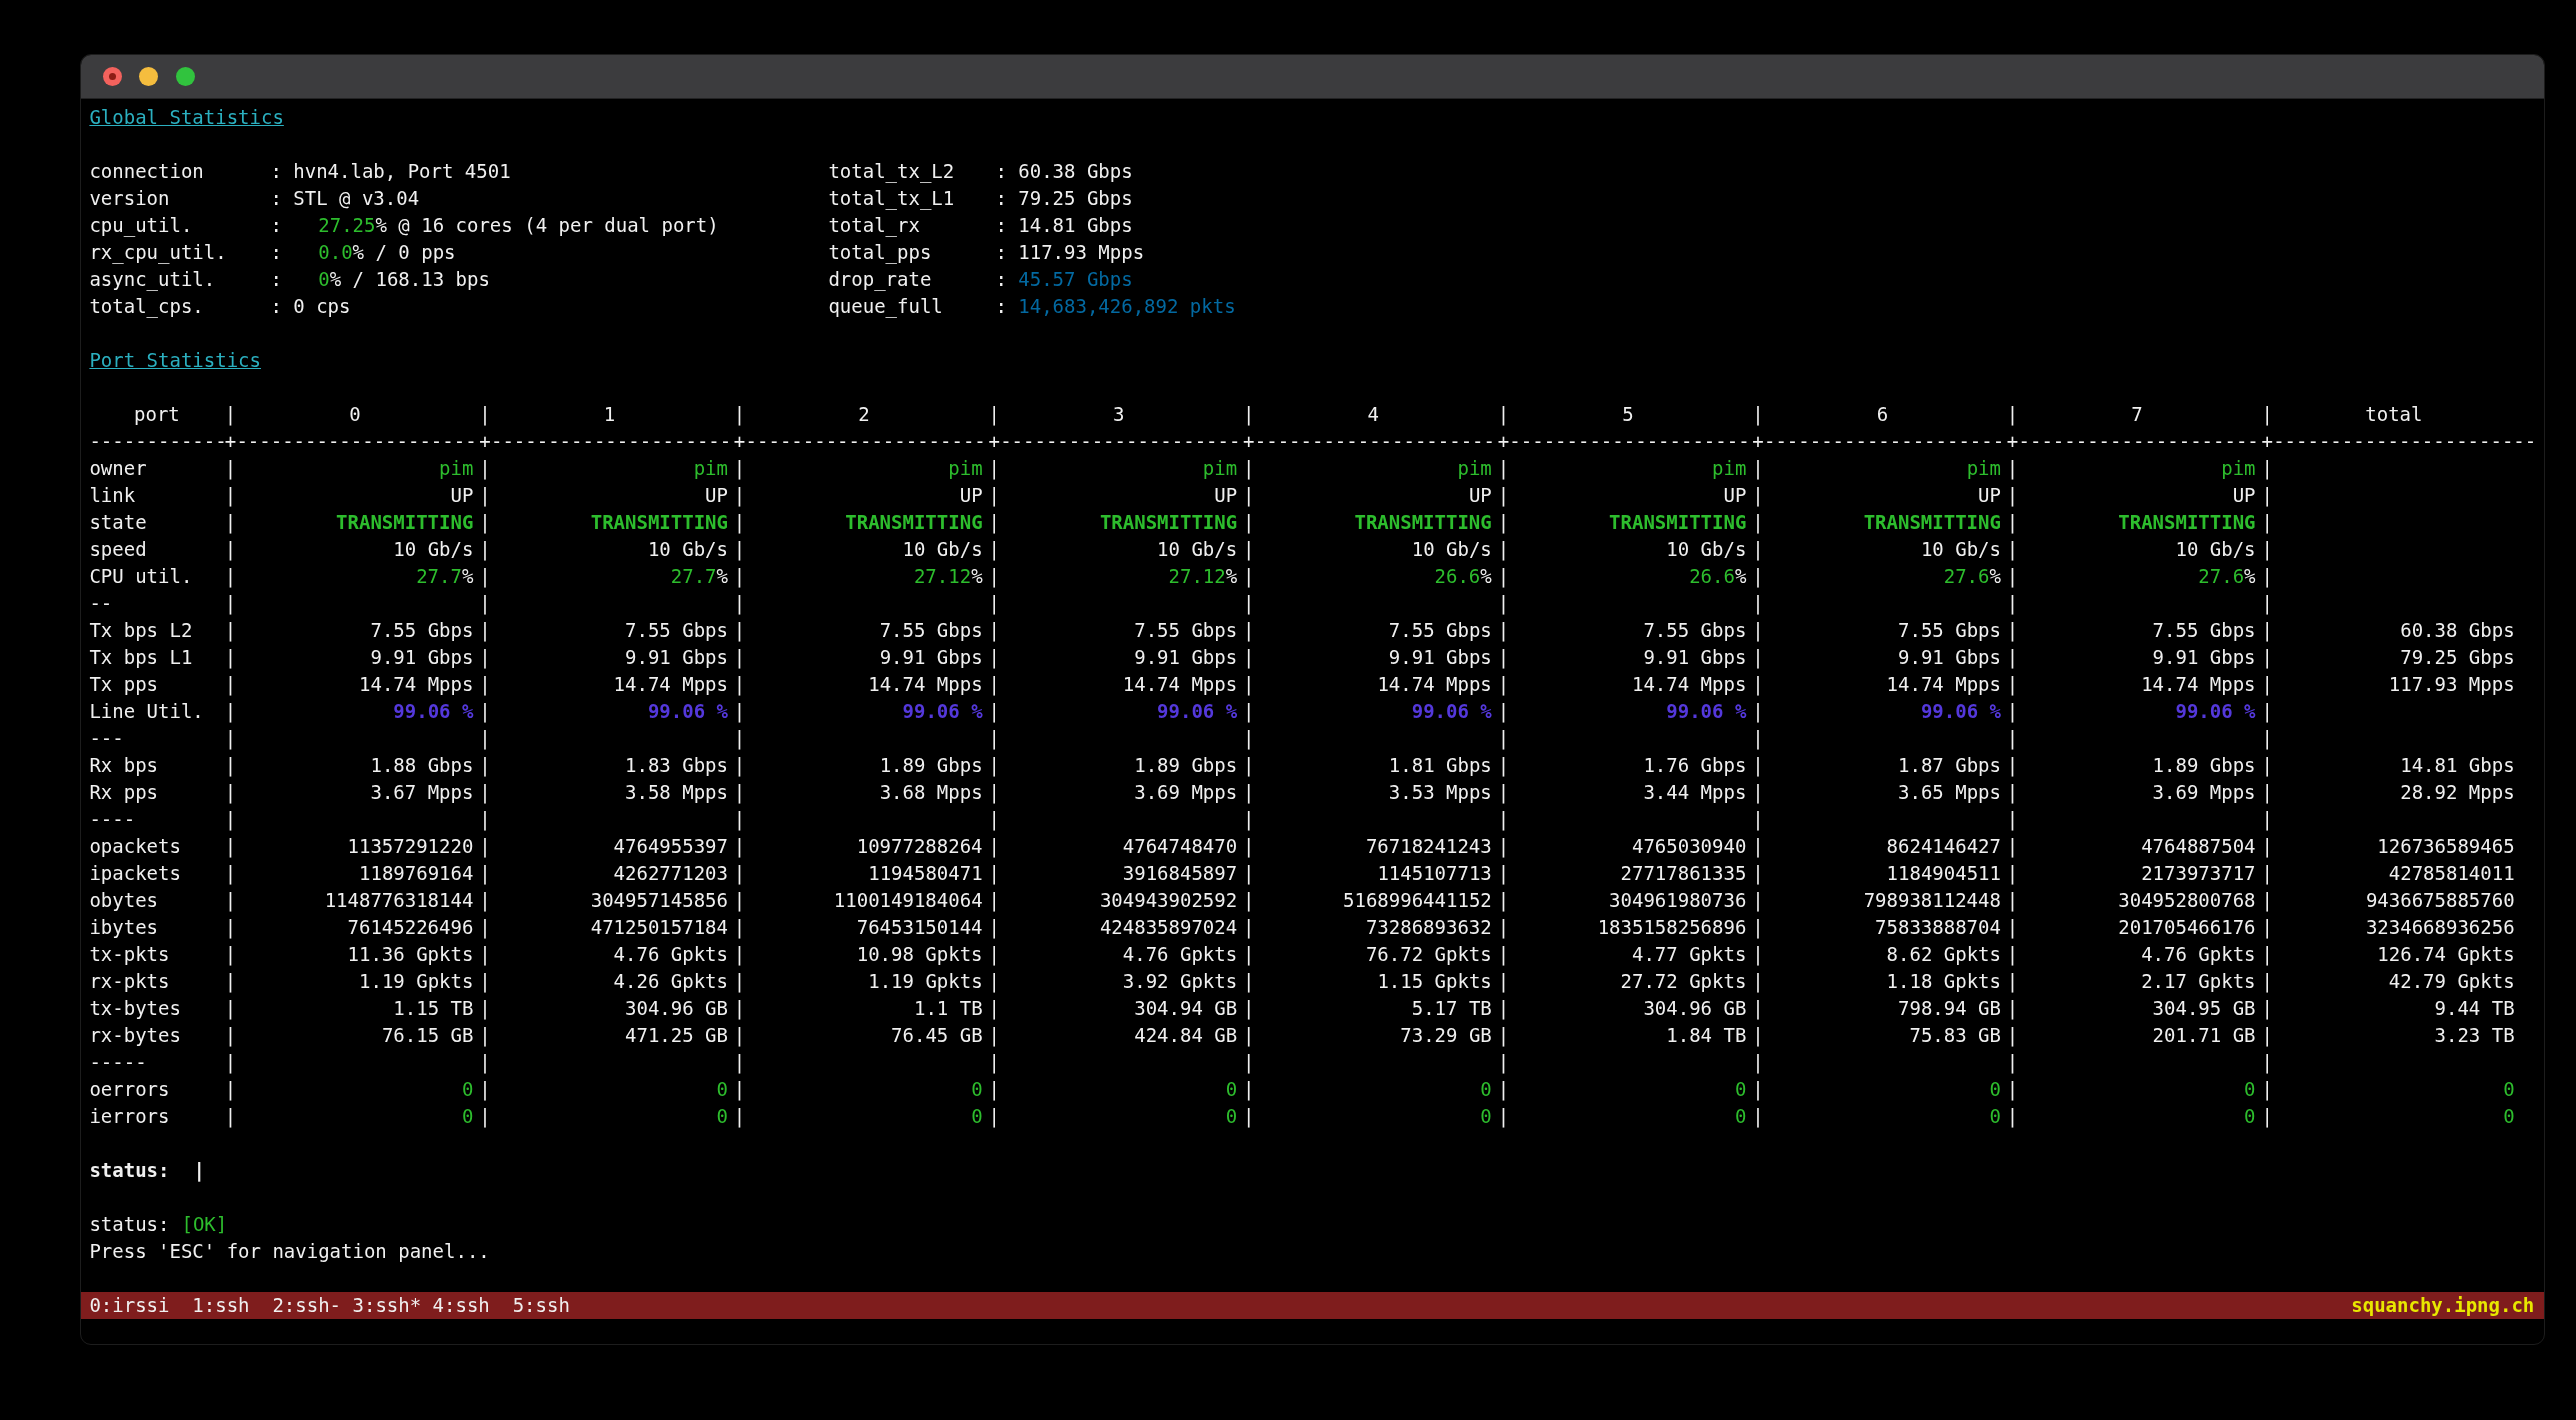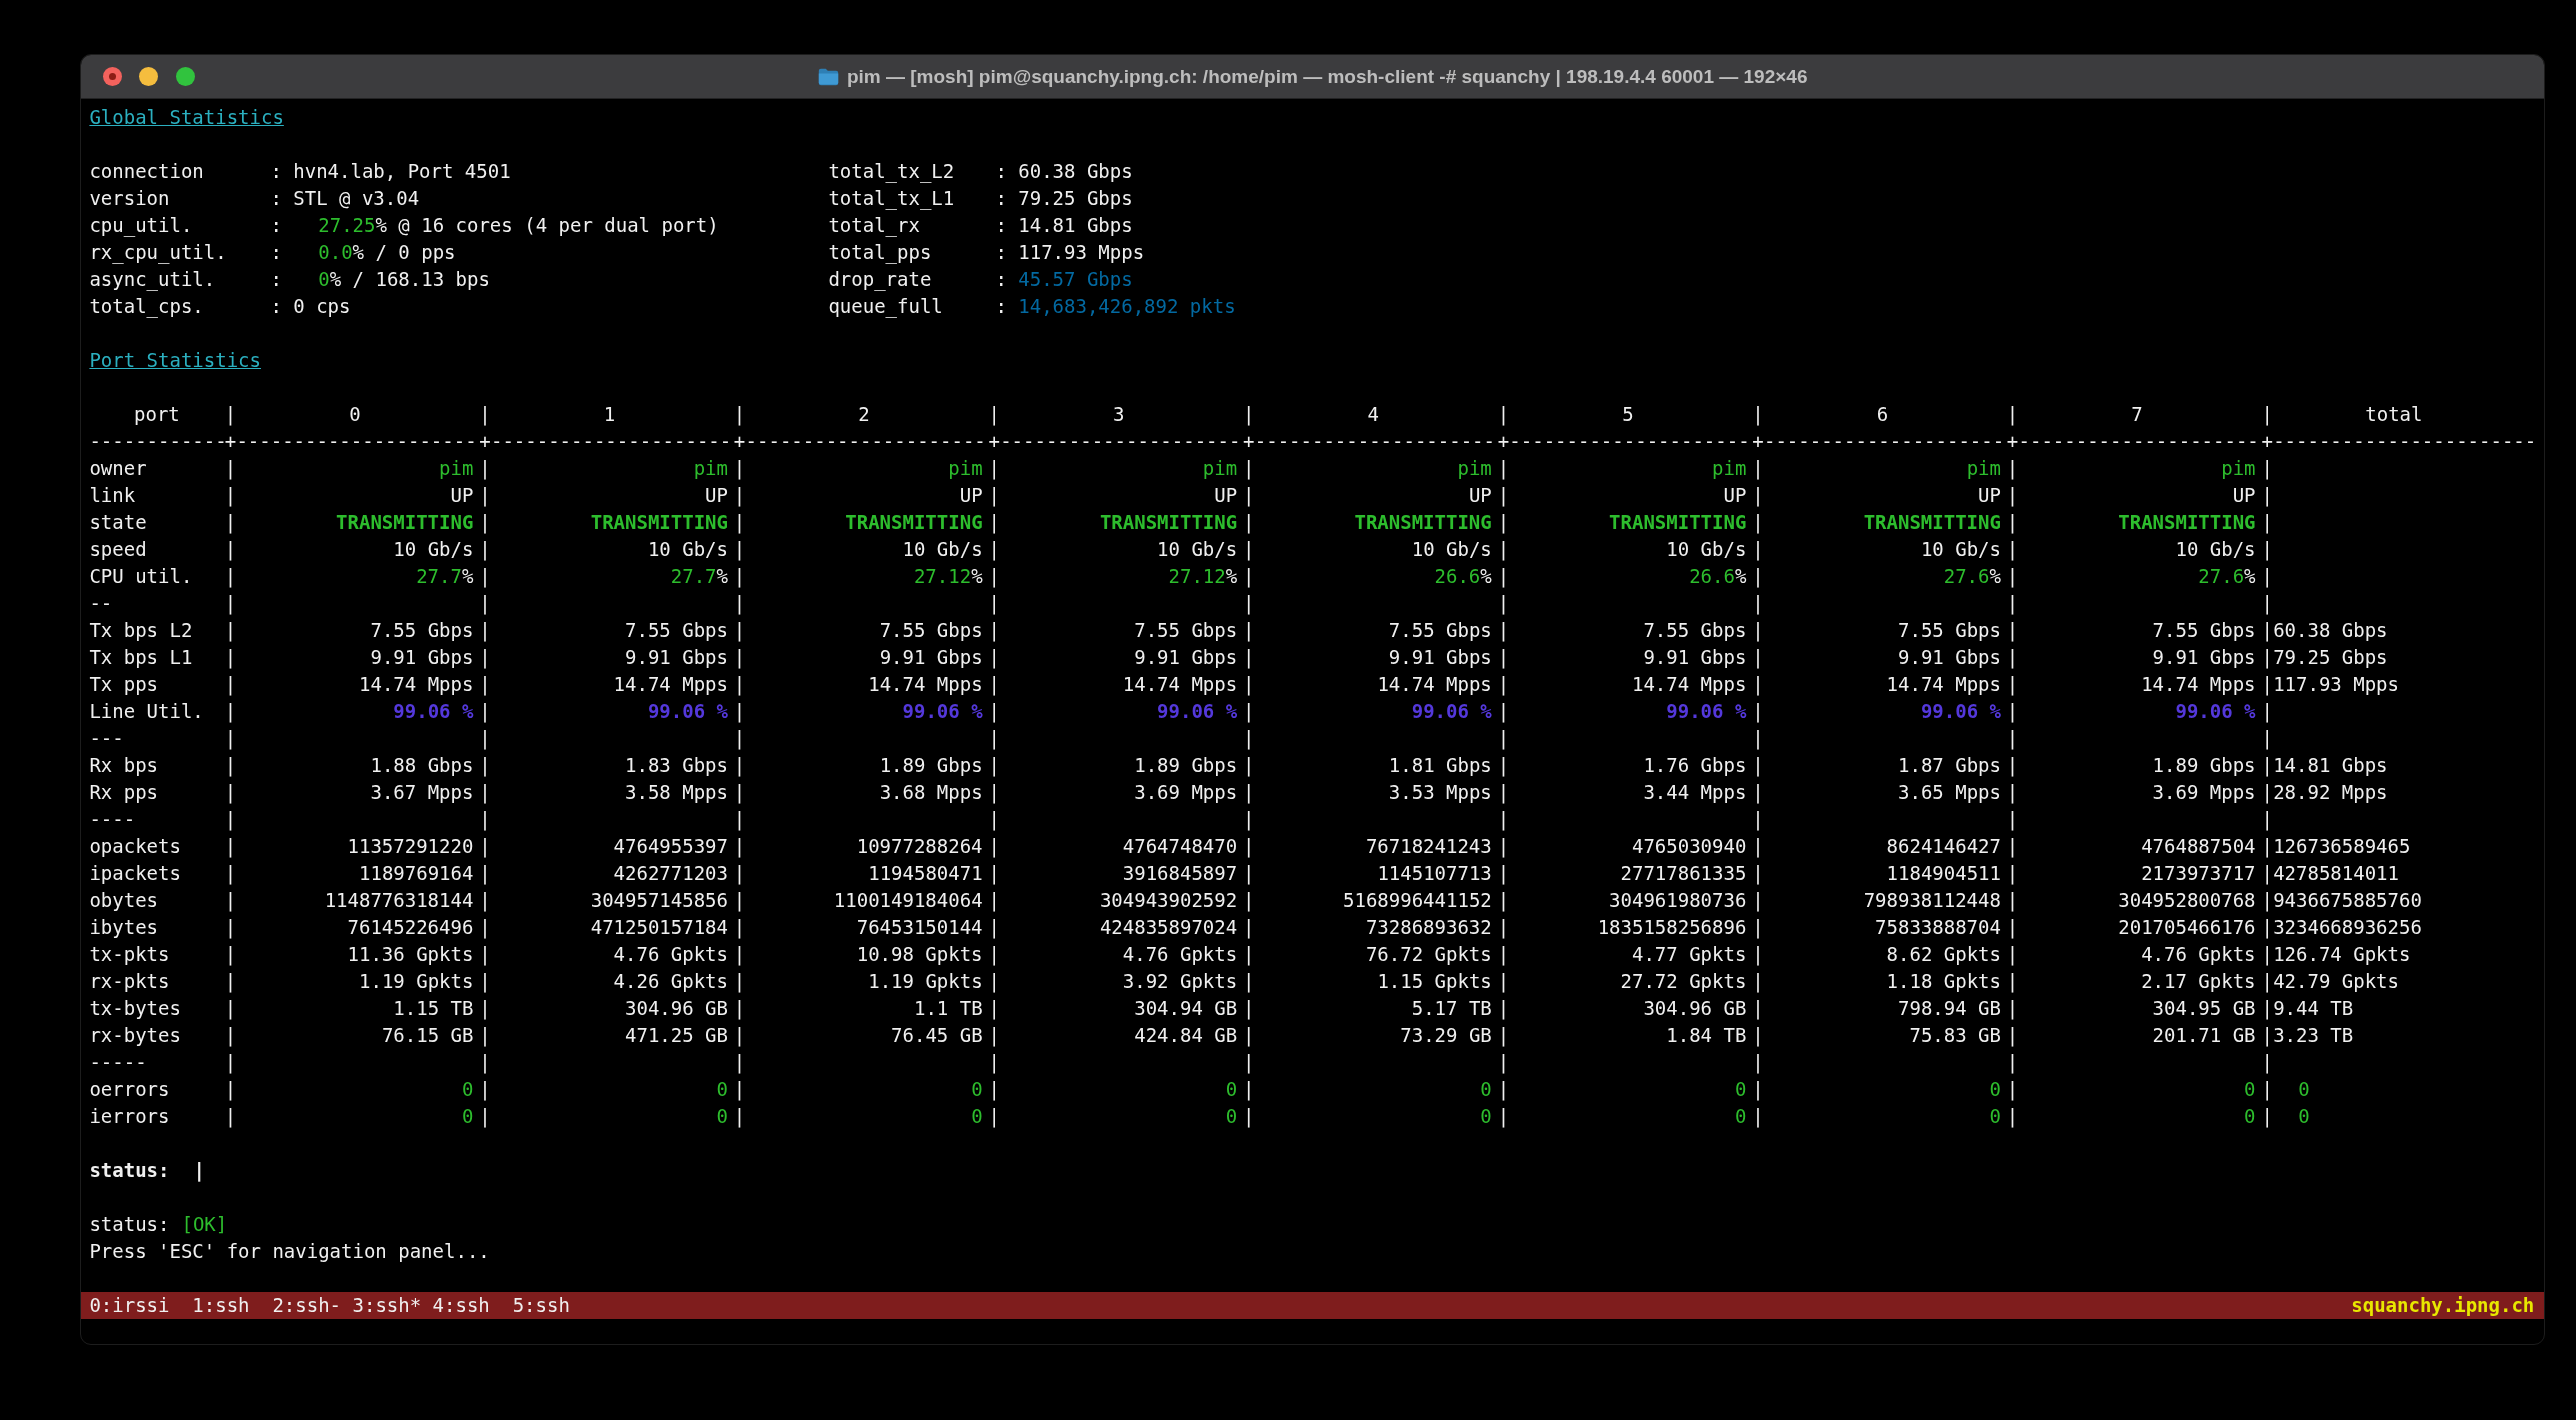--- a/index.html
+++ b/index.html
@@ -31,21 +31,21 @@
   .g-label{display:inline-block;width:181px;flex:none;}
   .g-value{display:inline-block;width:558px;flex:none;overflow:hidden;}
   .g-label-r{display:inline-block;width:167px;flex:none;}
   .g-value-r{flex:1;overflow:hidden;}
   
   .trow{display:flex;}
   .lbl{width:135px;flex:none;text-align:left;overflow:hidden;}
   .bar{width:12px;flex:none;text-align:center;}
   .val{width:237px;padding-right:5.6px;flex:none;text-align:right;overflow:hidden;}
   .val.center,.lbl.center,.tot.center{text-align:center;}
-  .tot{flex:1;padding-right:21px;overflow:hidden;}
+  .tot{flex:1;text-align:right;padding-right:21px;overflow:hidden;}
   .dash span{color:#f0f0f0;}
   
   .tmuxbar{height:27px;line-height:27px;margin:0 -8.4px;padding:0 9.7px 0 8.4px;
            background:#7f1d1d;display:flex;justify-content:space-between;white-space:pre;}
   .tmux-item{white-space:pre;}
   .cursor{display:inline-block;width:12px;height:21px;background:#2dbd2d;vertical-align:-3.5px;}
   .sp{margin-left:24px;}
   .sp1{margin-left:12px;}
 </style>
 </head>
@@ -53,29 +53,20 @@
 
 <div class="stage">
   <div class="window">
     <div class="titlebar">
       <div class="lights">
         <span class="light red">
             <span class="dot"></span>
           </span>
         <span class="light yellow"></span>
         <span class="light green"></span>
-      </div>
-      <div class="titlewrap">
-        <span style="display:inline-flex;">
-          <svg width="21" height="18" viewBox="0 0 30 26">
-            <path d="M1 4 a3 3 0 0 1 3-3 h7 l3 3 h12 a3 3 0 0 1 3 3 v15 a3 3 0 0 1-3 3 h-22 a3 3 0 0 1-3-3 z" fill="#2e7fb5"></path>
-            <path d="M1 8 h28 v13 a3 3 0 0 1-3 3 h-22 a3 3 0 0 1-3-3 z" fill="#3f9ad4"></path>
-          </svg>
-        </span>
-        <span class="title">pim — [mosh] pim@squanchy.ipng.ch: /home/pim — mosh-client -# squanchy | 198.19.4.4 60001 — 192×46</span>
       </div>
     </div>
     <div class="term">
       <div class="line heading">Global Statistics</div>
       <div class="line"></div>
       <div id="global-stats">
           <div class="line g-line"><span class="g-label">connection</span><span class="g-value"><span class="">: hvn4.lab, Port 4501</span></span><span class="g-label-r">total_tx_L2</span><span class="g-value-r"><span class="">: 60.38 Gbps</span></span></div>
           <div class="line g-line"><span class="g-label">version</span><span class="g-value"><span class="">: STL @ v3.04</span></span><span class="g-label-r">total_tx_L1</span><span class="g-value-r"><span class="">: 79.25 Gbps</span></span></div>
           <div class="line g-line"><span class="g-label">cpu_util.</span><span class="g-value"><span class="">: </span><span class="c-green">27.25</span><span class="">% @ 16 cores (4 per dual port)</span></span><span class="g-label-r">total_rx</span><span class="g-value-r"><span class="">: 14.81 Gbps</span></span></div>
           <div class="line g-line"><span class="g-label">rx_cpu_util.</span><span class="g-value"><span class="">: </span><span class="c-green">0.0</span><span class="">% / 0 pps</span></span><span class="g-label-r">total_pps</span><span class="g-value-r"><span class="">: 117.93 Mpps</span></span></div>

